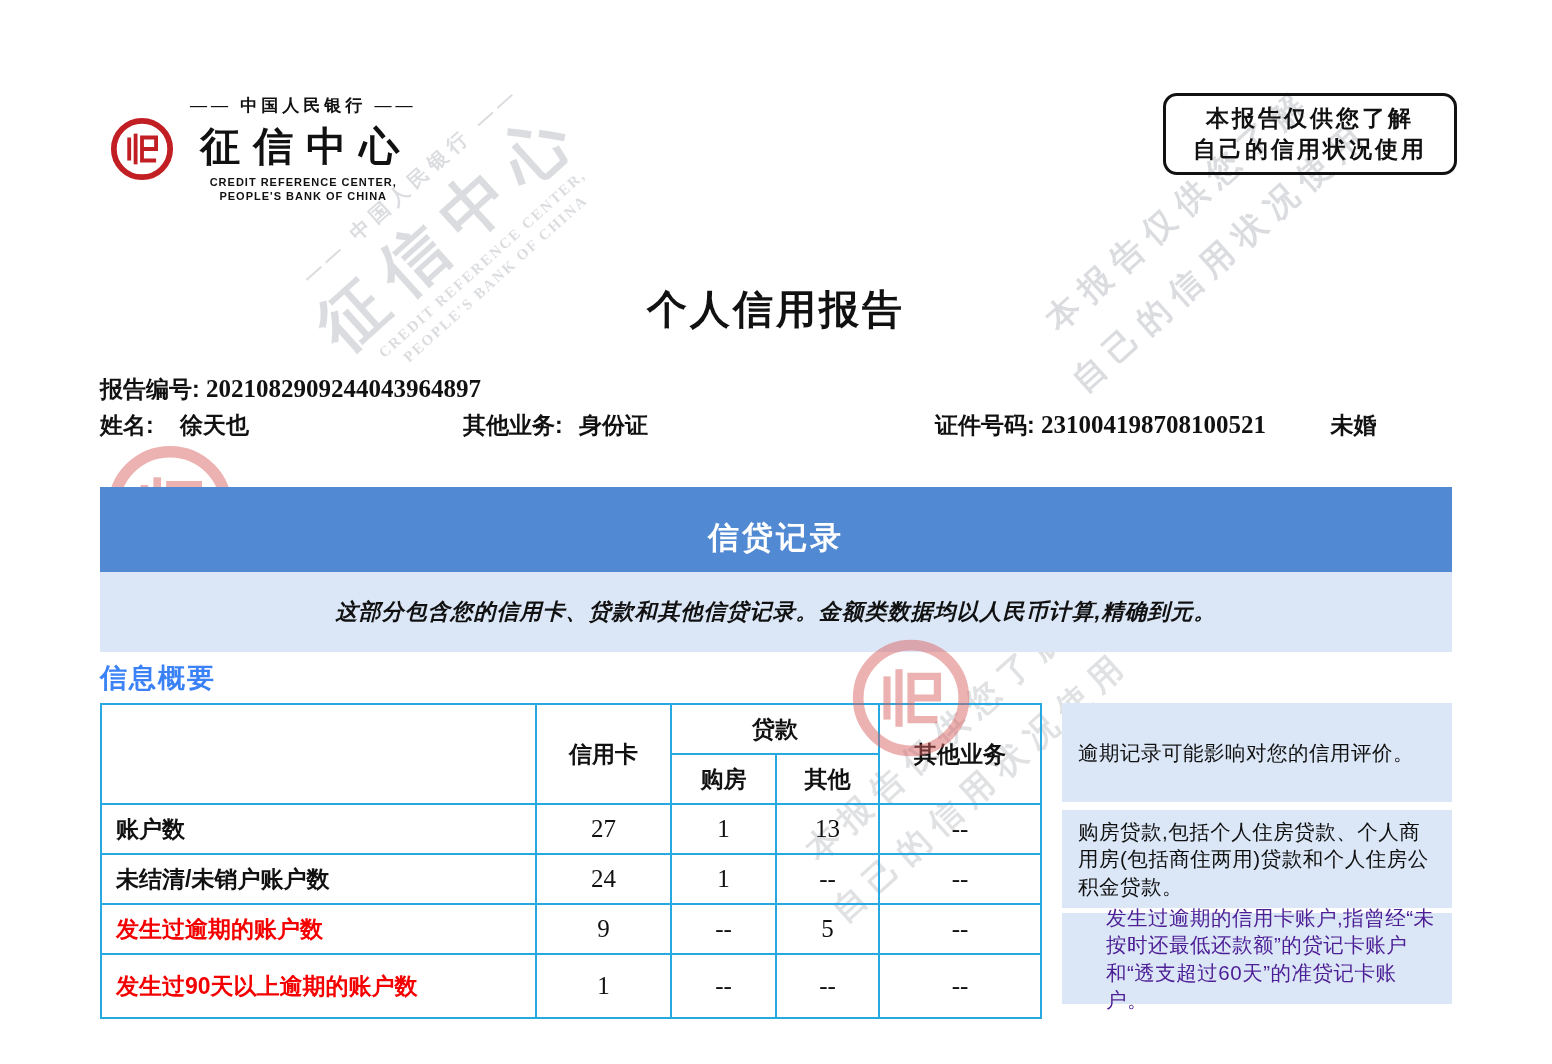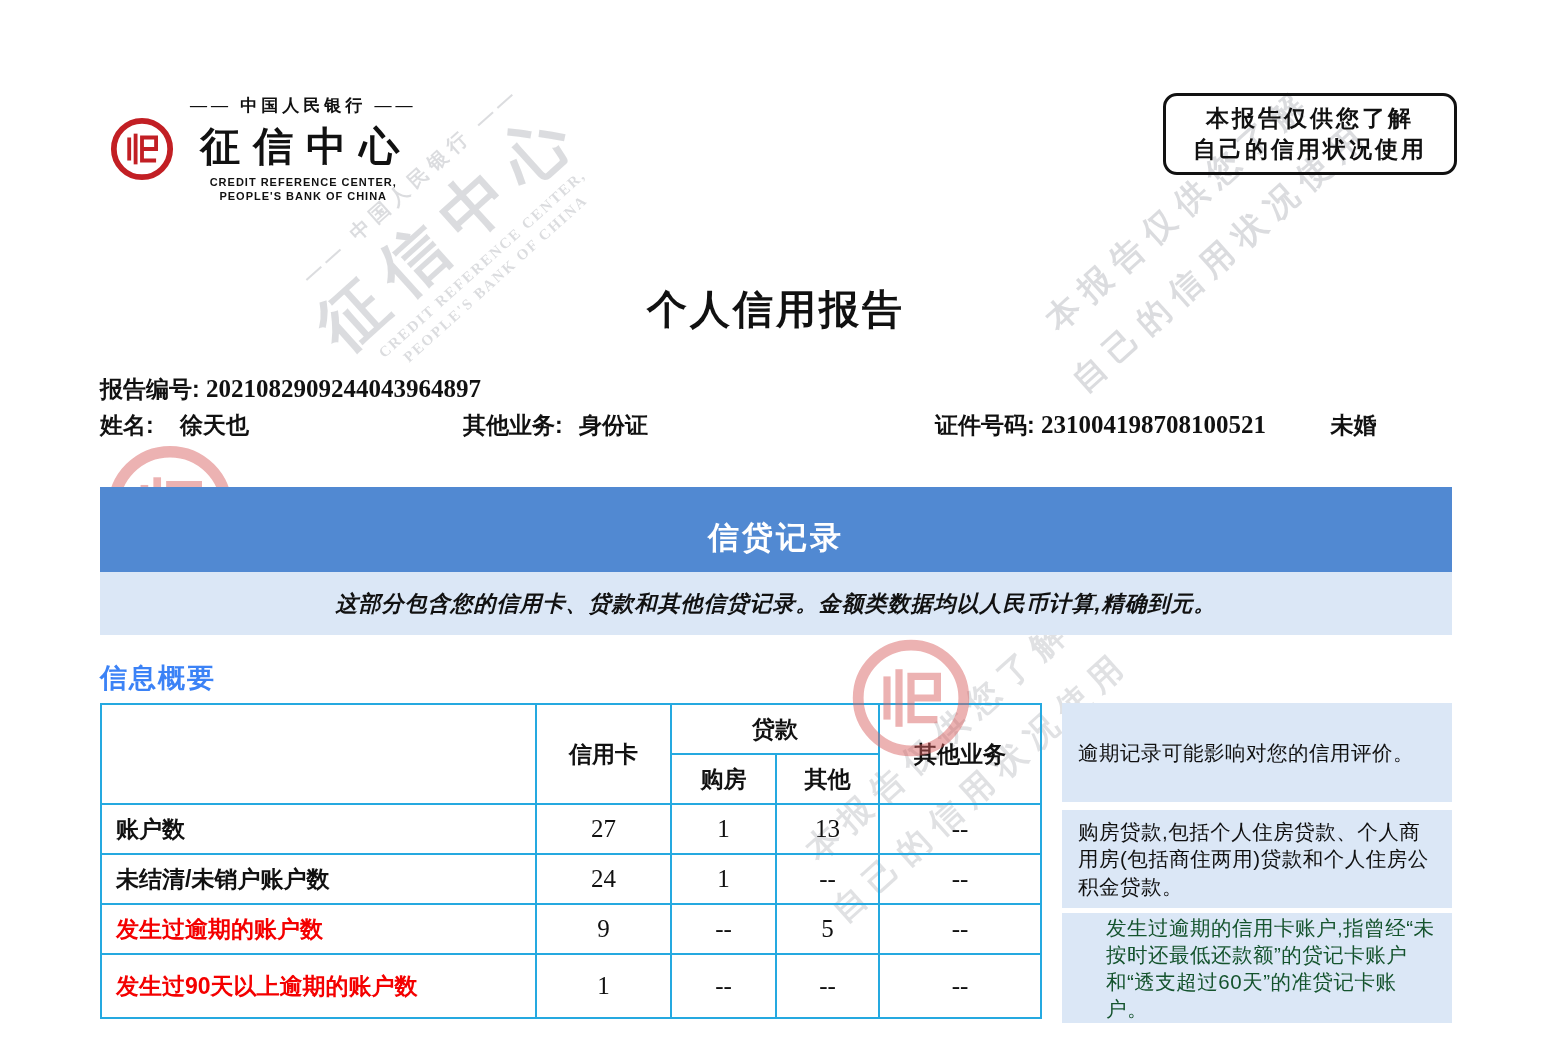--- a/index.html
+++ b/index.html
@@ -58,21 +58,21 @@
   .m-idno{left:935px;top:410px;}
   .m-marital{margin-left:58px;}
 
   
   .banner{
     left:100px;top:487px;width:1352px;height:102px;background:#5189d2;z-index:20;
     display:flex;align-items:center;justify-content:center;
     color:#fff;font-size:31px;font-weight:bold;letter-spacing:3px;
   }
   .band{
-    left:100px;top:572px;width:1352px;height:63px;background:#dbe7f6;z-index:20;
+    left:100px;top:572px;width:1352px;height:80px;background:#dbe7f6;z-index:20;
     display:flex;align-items:center;justify-content:center;
     font-size:22px;font-weight:bold;font-style:italic;letter-spacing:1px;
   }
 
   
   .sec-heading{left:100px;top:660px;font-size:27px;font-weight:900;color:#3b82f6;letter-spacing:2px;z-index:10;}
 
   table.sum{
     position:absolute;left:100px;top:703px;z-index:10;
     border-collapse:collapse;table-layout:fixed;
@@ -93,21 +93,21 @@
   .rh-last{height:64px;}
 
   
   .note{
     position:absolute;left:1062px;width:390px;background:#dbe7f6;z-index:10;
     display:flex;align-items:center;box-sizing:border-box;
     padding:10px 16px;font-size:20.5px;line-height:1.32;letter-spacing:.5px;
   }
   .note-1{top:703px;height:99px;}
   .note-2{top:810px;height:98px;}
-  .note-3{top:913px;height:110px;color:#14532d;padding-left:44px;}
+  .note-3{top:913px;height:91px;color:#4c1d95;padding-left:44px;}
 </style>
 </head>
 <body>
 
 <div class="wm" style="left:170px;top:150px;width:560px;">
   <div class="wm-small">—— 中国人民银行 ——</div>
   <div class="wm-big">征信中心</div>
   <div class="wm-en">CREDIT REFERENCE CENTER,</div>
   <div class="wm-en">PEOPLE'S BANK OF CHINA</div>
 </div>

